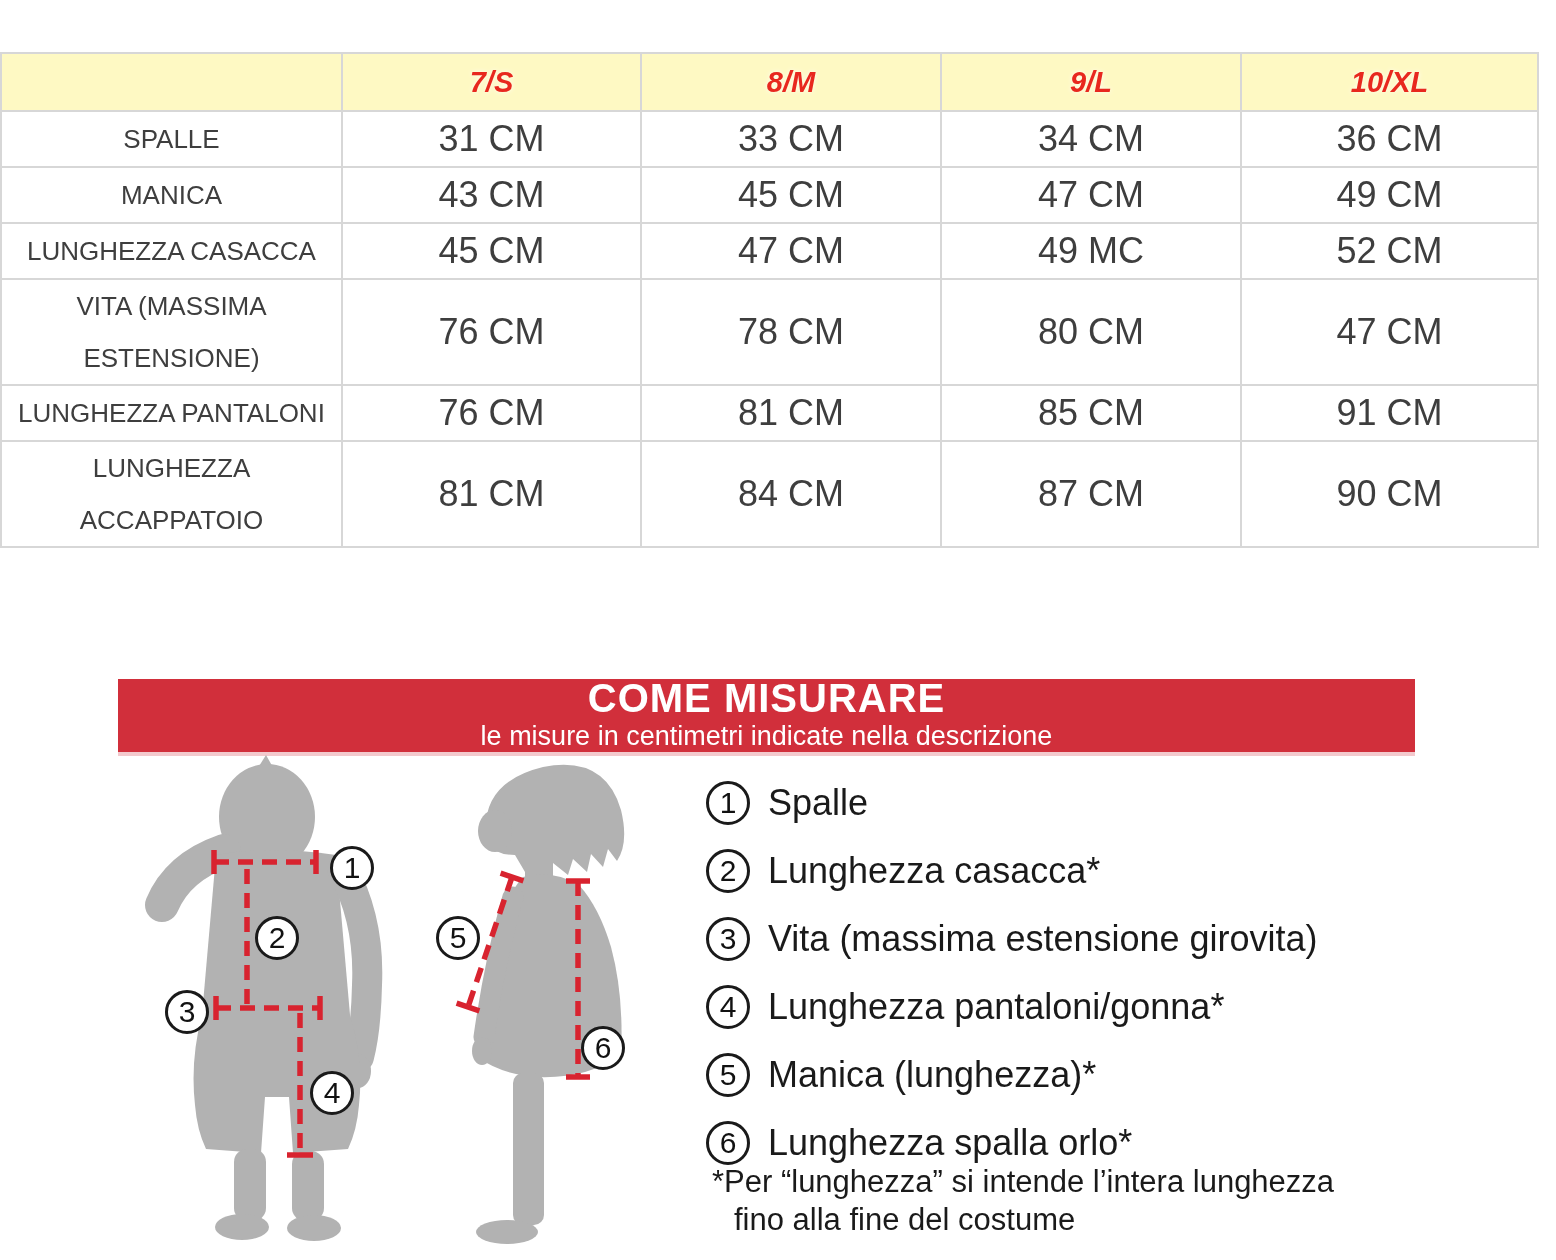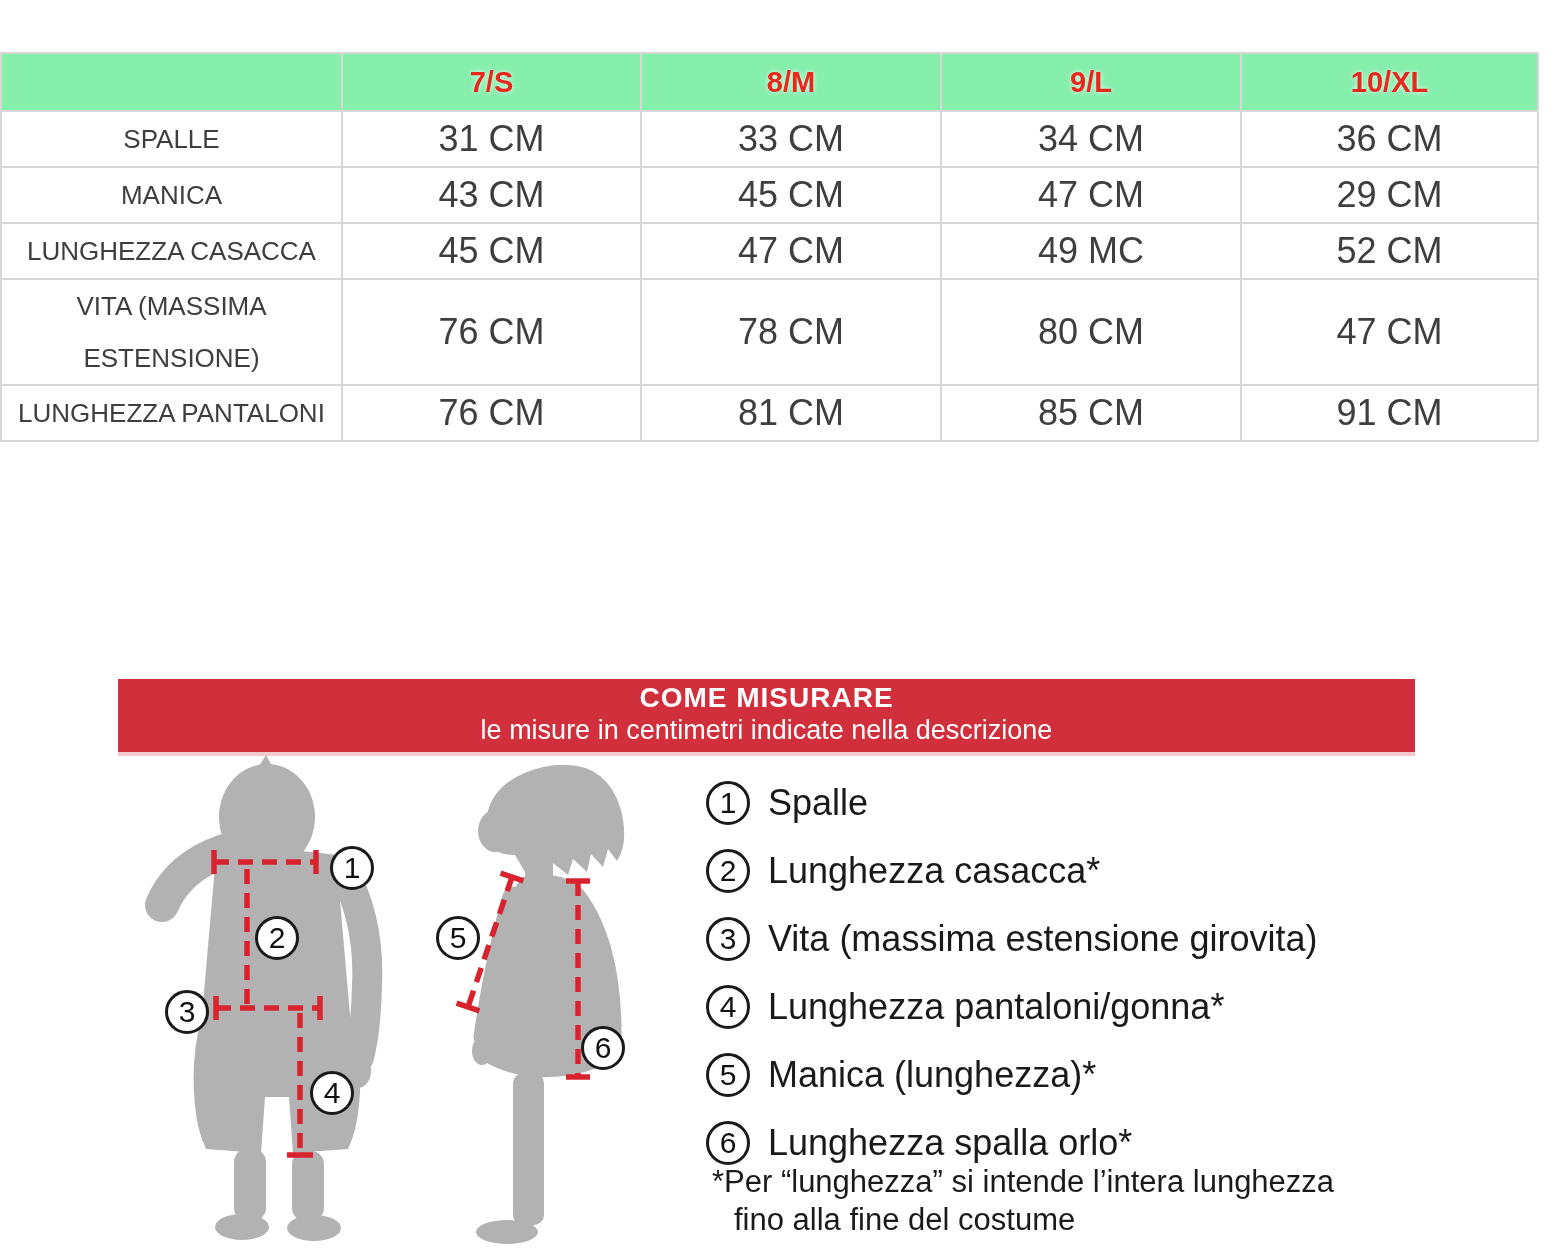--- a/index.html
+++ b/index.html
@@ -14,36 +14,37 @@
     border-collapse:collapse; table-layout:fixed;
   }
   table.size-table td {
     border:2px solid #D7D7D7; text-align:center; vertical-align:middle;
     color:#3E3E3E; padding:0;
   }
   tr.r-product  { height:54px; }
   td.product    { color:#F2C488; font-size:30px; letter-spacing:0.5px; }
   tr.r-sizes    { height:58px; }
   tr.r-sizes td {
-    background:#86efac; color:#E8281E; font-weight:bold; font-size:29px;
+    background:#fef9c3; color:#E8281E; font-weight:bold; font-size:29px;
     text-shadow:0 0 5px rgba(255,255,255,0.85);
+    font-style:italic;
   }
   tr.r-single { height:56px; }
   tr.r-double { height:104px; }
   td.rlabel { font-size:26px; white-space:pre-line; line-height:52px; }
   td.val    { font-size:36px; }
 
   
   .banner {
     position:absolute; left:118px; top:679px; width:1297px; height:73px;
     background:#D12F3B; border-bottom:4px solid #F3C9CD;
     display:flex; flex-direction:column; align-items:center; justify-content:center;
     color:#ffffff;
   }
-  .banner-title { font-size:28px; font-weight:bold; letter-spacing:1px; line-height:1; }
+  .banner-title { font-size:40px; font-weight:bold; letter-spacing:1px; line-height:1; }
   .banner-sub   { font-size:27px; line-height:1.15; margin-top:3px; }
 
   
   .fig { position:absolute; }
   .fig-boy  { left:130px; top:755px; }
   .fig-girl { left:425px; top:755px; }
 
   
   .marker {
     position:absolute; width:44px; height:44px; box-sizing:border-box;
@@ -91,21 +92,21 @@
         <td class="val">31 CM</td>
         <td class="val">33 CM</td>
         <td class="val">34 CM</td>
         <td class="val">36 CM</td>
       </tr>
       <tr class="r-single">
         <td class="rlabel">MANICA</td>
         <td class="val">43 CM</td>
         <td class="val">45 CM</td>
         <td class="val">47 CM</td>
-        <td class="val">29 CM</td>
+        <td class="val">49 CM</td>
       </tr>
       <tr class="r-single">
         <td class="rlabel">LUNGHEZZA CASACCA</td>
         <td class="val">45 CM</td>
         <td class="val">47 CM</td>
         <td class="val">49 MC</td>
         <td class="val">52 CM</td>
       </tr>
       <tr class="r-double">
         <td class="rlabel">VITA (MASSIMA
@@ -114,20 +115,28 @@
         <td class="val">78 CM</td>
         <td class="val">80 CM</td>
         <td class="val">47 CM</td>
       </tr>
       <tr class="r-single">
         <td class="rlabel">LUNGHEZZA PANTALONI</td>
         <td class="val">76 CM</td>
         <td class="val">81 CM</td>
         <td class="val">85 CM</td>
         <td class="val">91 CM</td>
+      </tr>
+      <tr class="r-double">
+        <td class="rlabel">LUNGHEZZA
+ACCAPPATOIO</td>
+        <td class="val">81 CM</td>
+        <td class="val">84 CM</td>
+        <td class="val">87 CM</td>
+        <td class="val">90 CM</td>
       </tr>
     </tbody>
   </table>
 
   <div class="banner">
     <div class="banner-title">COME MISURARE</div>
     <div class="banner-sub">le misure in centimetri indicate nella descrizione</div>
   </div>
 
   <svg class="fig fig-boy" width="310" height="505" viewBox="0 0 310 505">

